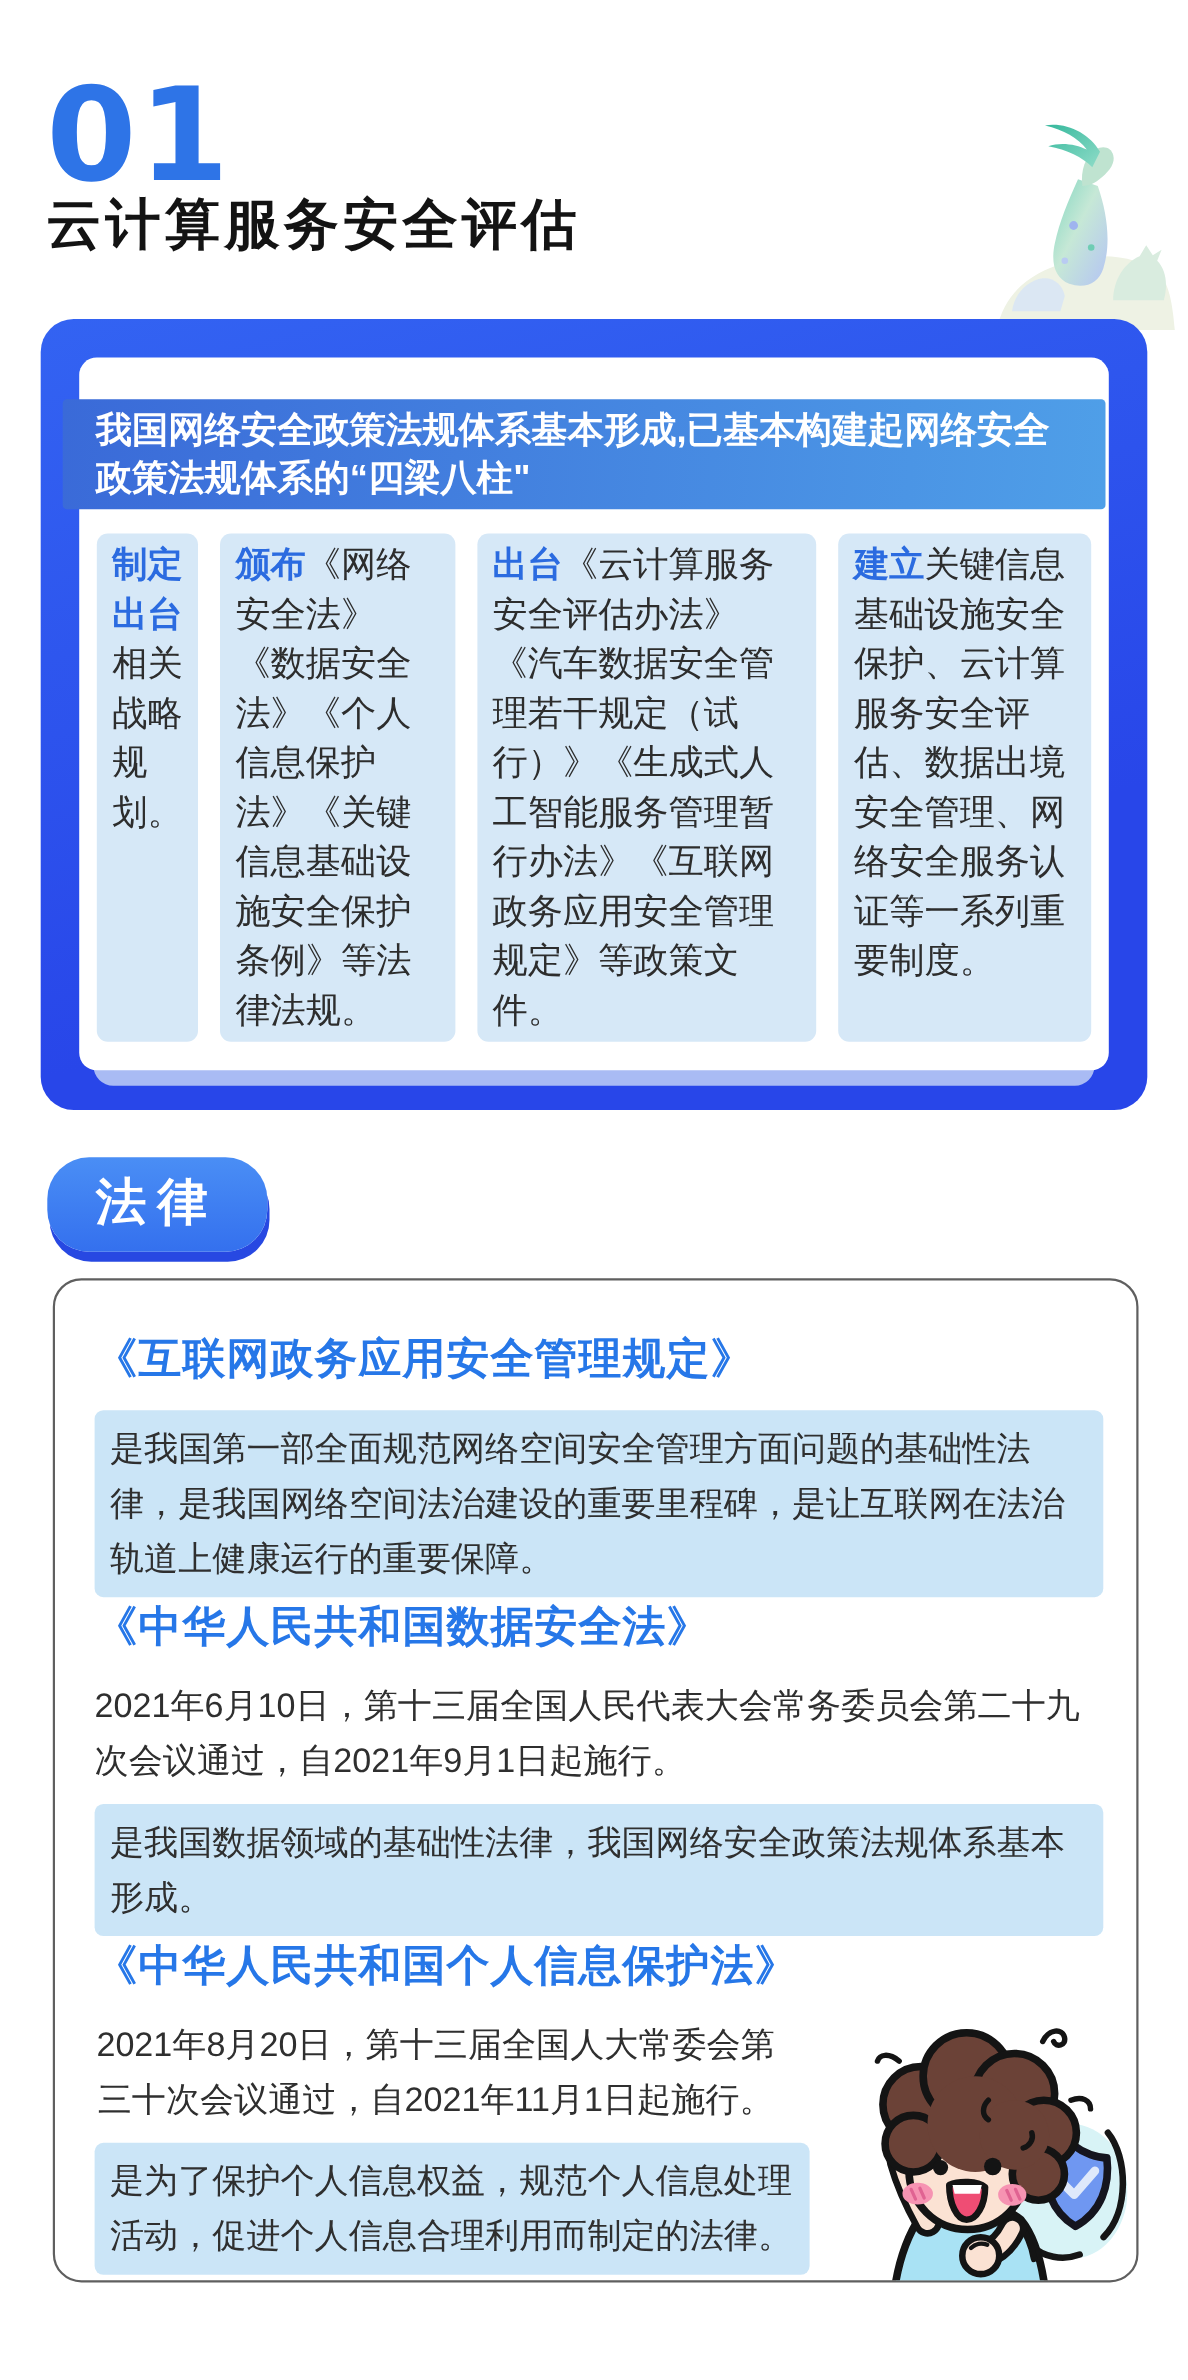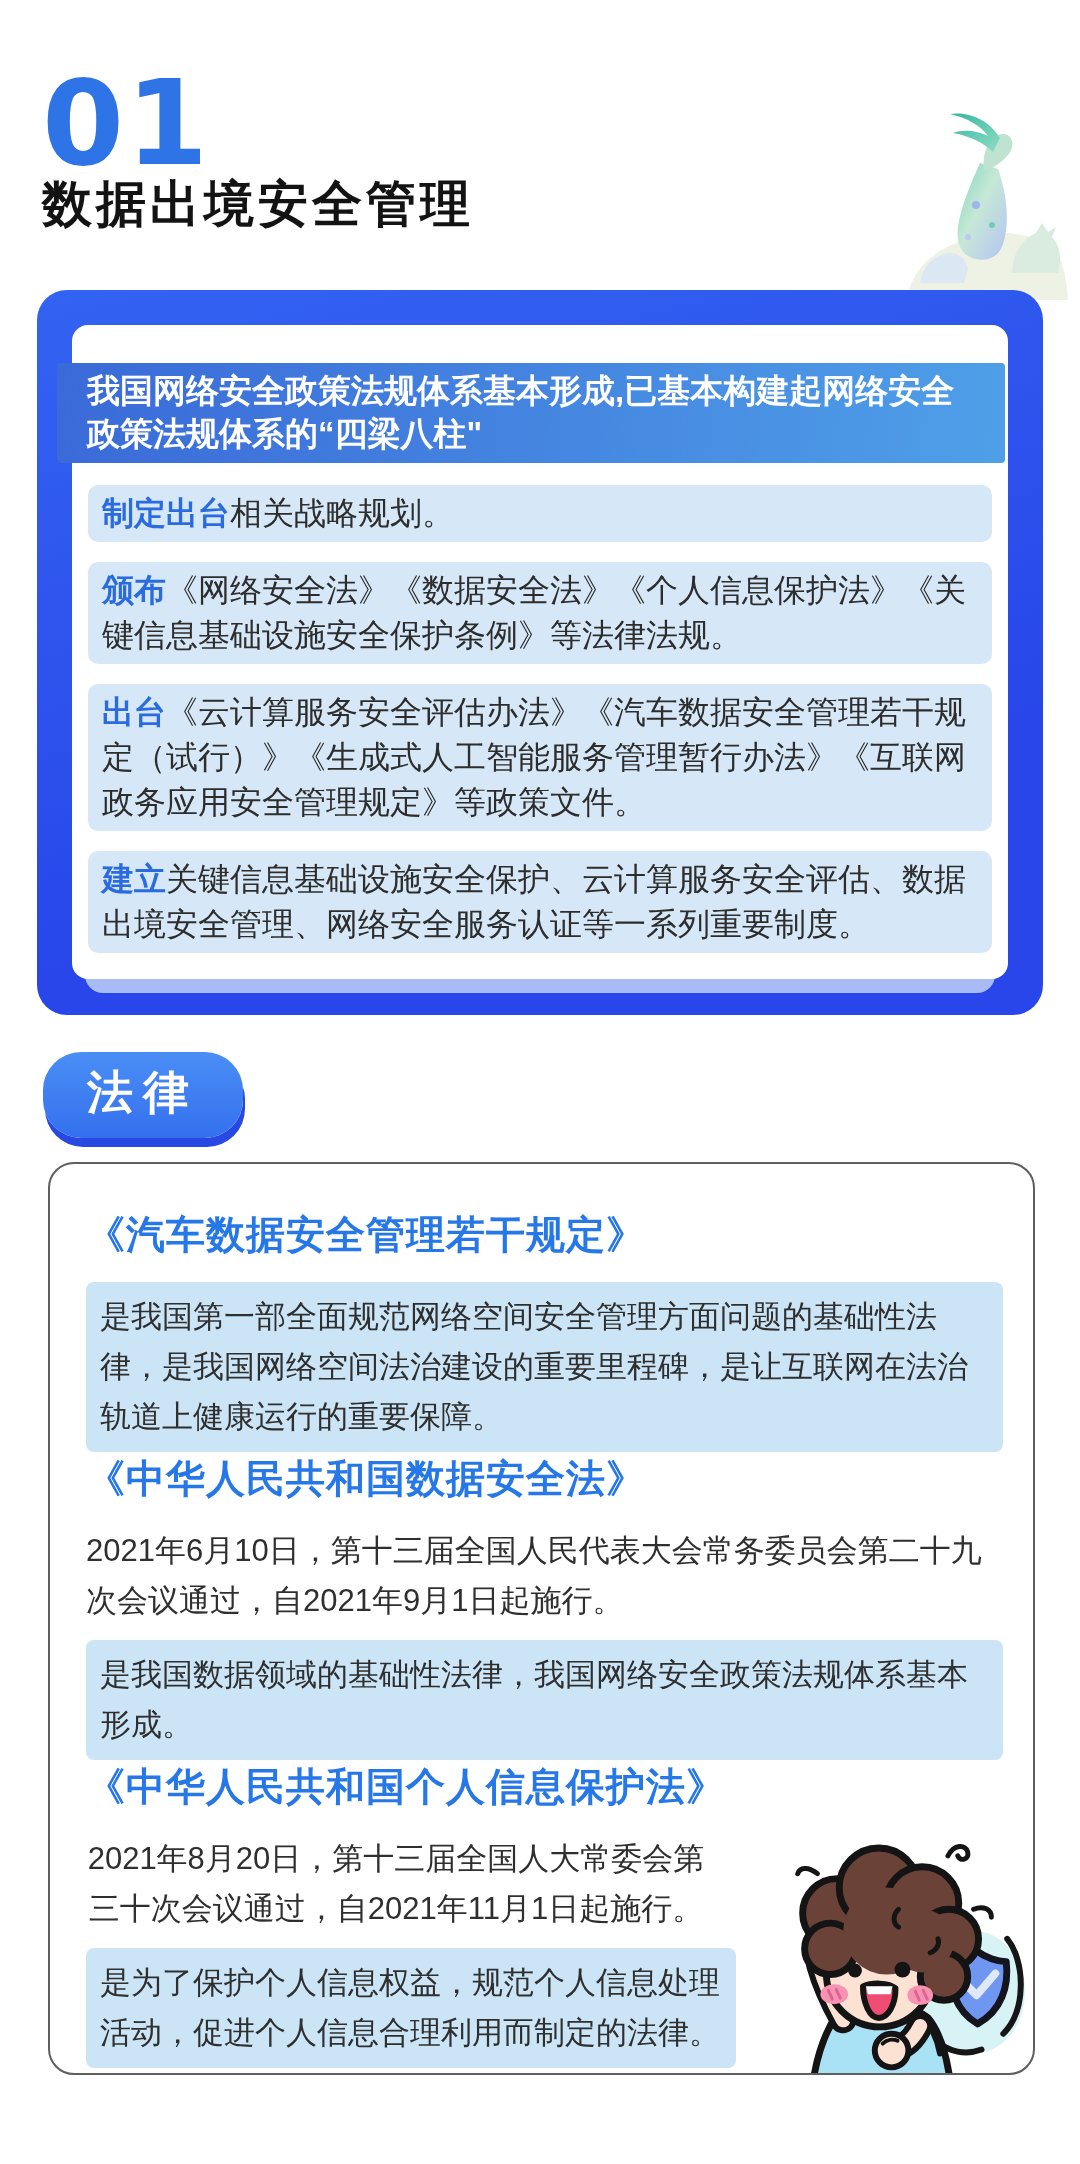--- a/index.html
+++ b/index.html
@@ -43,21 +43,21 @@
     padding:38px 0 26px;
   }
   .ov-banner {
     position:relative; left:-15px; width:948px;
     background:linear-gradient(95deg,#3a6ad8 0%,#4f9fe8 100%);
     color:#ffffff; font-weight:700;
     font-size:33px; line-height:43px;
     padding:6px 30px 8px; border-radius:4px;
   }
   .ov-banner b { font-weight:900; }
-  .ov-items { margin:22px 16px 0; display:flex; flex-direction:column; gap:20px; }
+  .ov-items { margin:22px 16px 0; display:flex; flex-direction:row; gap:20px; }
   .ov-item {
     background:#d6e8f7; border-radius:10px;
     padding:6px 14px; font-size:32px; line-height:45px; color:#2d2d2d;
   }
   .ov-item .kw { color:#2b6be0; font-weight:700; }
 
   
   .law-pill {
     position:absolute; left:43px; top:1052px; z-index:2;
     background:linear-gradient(180deg,#4a8ef5 0%,#3470ee 100%);
@@ -92,21 +92,21 @@
   .narrow-desc { width:650px; }
   .mascot { position:absolute; right:8px; bottom:-8px; width:336px; height:300px; }
 </style>
 </head>
 <body>
 
 <div class="page">
 
   <div class="hdr">
     <div class="hdr-num">01</div>
-    <div class="hdr-title">数据出境安全管理</div>
+    <div class="hdr-title">云计算服务安全评估</div>
   </div>
 
   <svg class="statue" viewBox="0 0 170 195" aria-hidden="true">
     <defs>
       <linearGradient id="ramg" x1="0" y1="0" x2="1" y2="1">
         <stop offset="0" stop-color="#7fd6c0"></stop>
         <stop offset="0.45" stop-color="#c6e8d6"></stop>
         <stop offset="1" stop-color="#b4c4f4"></stop>
       </linearGradient>
       <linearGradient id="horng" x1="0" y1="0" x2="1" y2="1">
@@ -138,21 +138,21 @@
     </div>
   </div>
 
   <div class="law-pill">
     <span class="law-pill-label">法律</span>
   </div>
 
   <div class="laws-card">
 
     <div>
-      <div class="law-title">《汽车数据安全管理若干规定》</div>
+      <div class="law-title">《互联网政务应用安全管理规定》</div>
       <div class="law-desc">是我国第一部全面规范网络空间安全管理方面问题的基础性法律，是我国网络空间法治建设的重要里程碑，是让互联网在法治轨道上健康运行的重要保障。</div>
     </div>
 
     <div>
       <div class="law-title">《中华人民共和国数据安全法》</div>
       <div class="law-date">2021年6月10日，第十三届全国人民代表大会常务委员会第二十九次会议通过，自2021年9月1日起施行。</div>
       <div class="law-desc">是我国数据领域的基础性法律，我国网络安全政策法规体系基本形成。</div>
     </div>
 
     <div>

